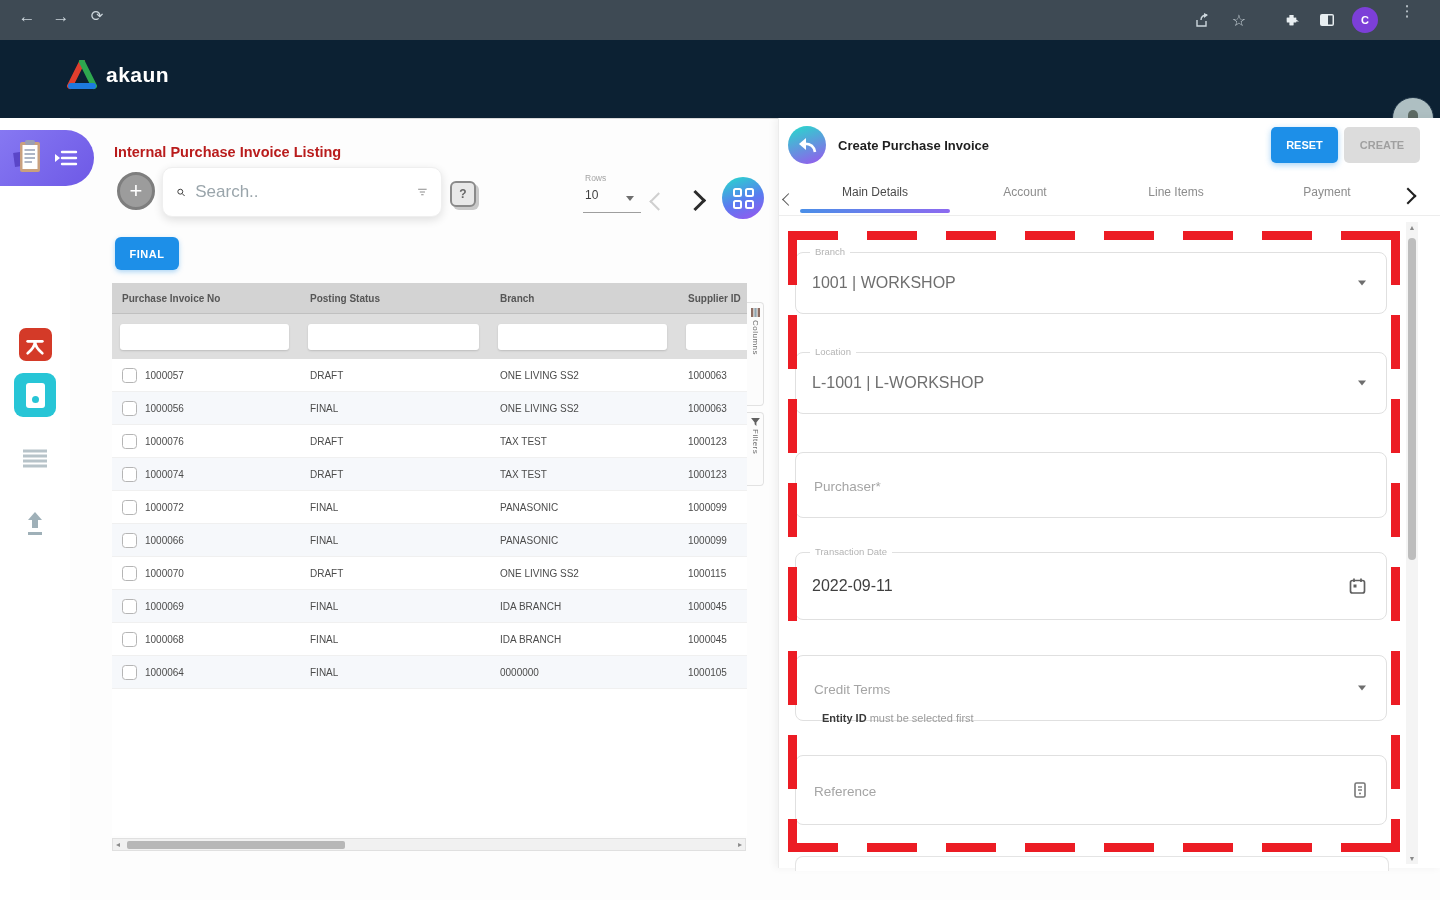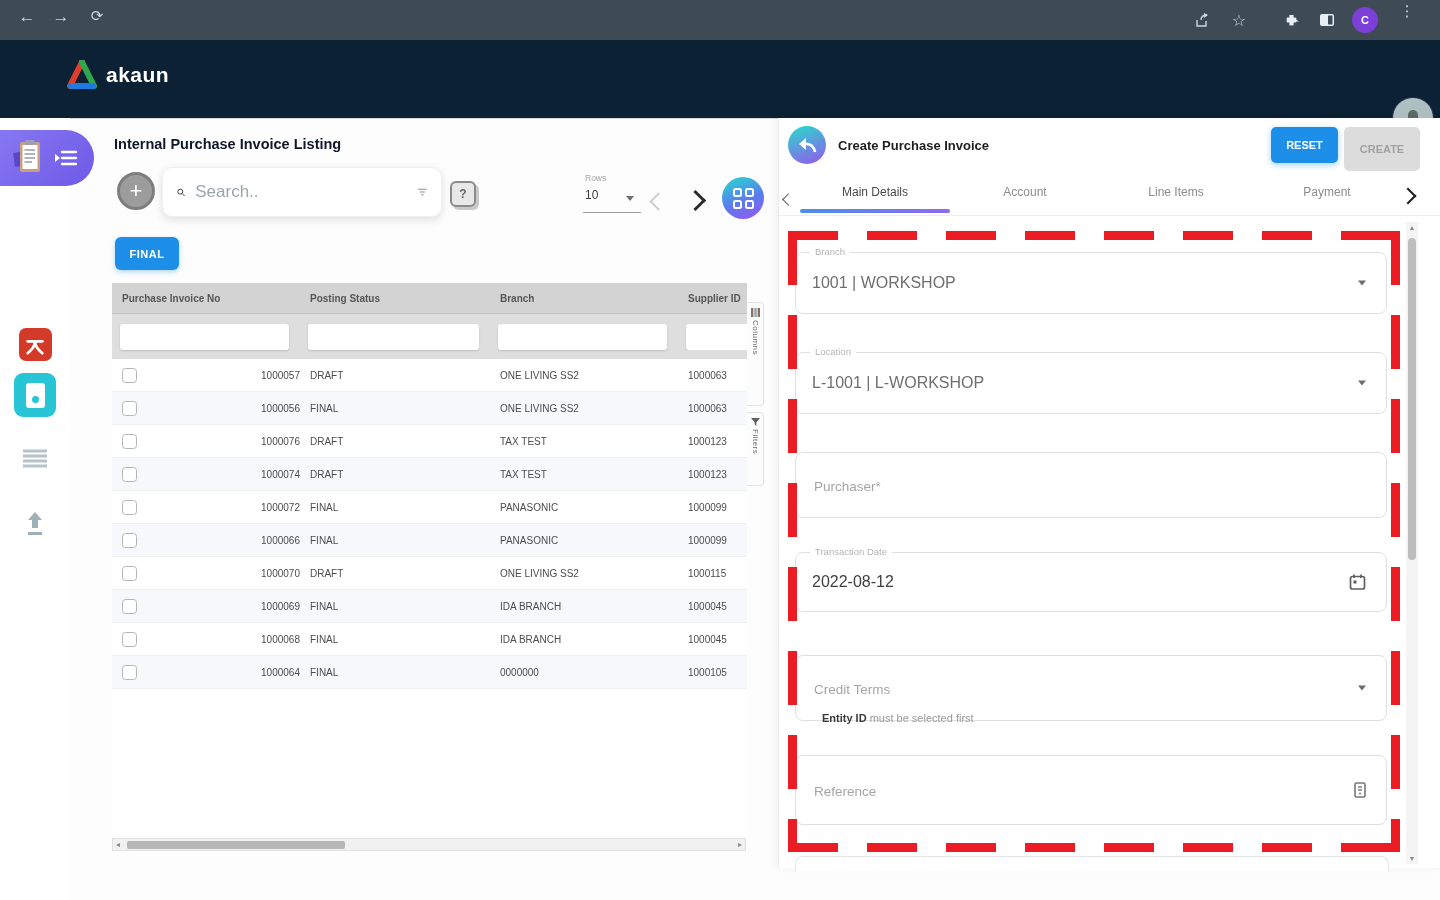--- a/index.html
+++ b/index.html
@@ -29,21 +29,21 @@
   .sidebar{left:0;top:118px;width:70px;height:782px;background:#fff;border-right:1px solid #e4e4e4;}
   .active-pill{position:absolute;left:0;top:12px;width:94px;height:56px;border-radius:0 28px 28px 0;
      background:linear-gradient(135deg,#8678f2,#6e59e6);display:flex;align-items:center;z-index:3;}
   .side-ic{position:absolute;left:0;width:70px;display:flex;justify-content:center;}
   .sq-red{width:33px;height:33px;border-radius:7px;background:#d43a28;display:flex;align-items:center;justify-content:center;}
   .sq-teal{width:42px;height:44px;border-radius:9px;background:#27c5d6;display:flex;align-items:center;justify-content:center;}
   .doc-white{width:19px;height:25px;background:#fff;border-radius:3px;position:relative;}
   .doc-white::after{content:"";position:absolute;left:6px;bottom:5px;width:7px;height:7px;border-radius:50%;background:#27c5d6;}
   
   .content-bg{left:70px;top:118px;width:1370px;height:782px;background:#fdfdfd;border-top:1px solid #d9d9d9;}
-  .listing-title{left:114px;top:136px;font-size:14.5px;font-weight:bold;color:#0f172a;}
+  .listing-title{left:114px;top:144px;font-size:14.5px;font-weight:bold;color:#b91c1c;}
   .plus-btn{left:117px;top:172px;width:38px;height:38px;border-radius:50%;background:#9c9c9c;border:3px solid #7e7e7e;
      color:#fff;font-size:22px;display:flex;align-items:center;justify-content:center;box-sizing:border-box;line-height:0;}
   .searchbox{left:162px;top:167px;width:280px;height:50px;background:#fff;border:1px solid #efefef;border-radius:10px;
      box-shadow:0 3px 10px rgba(0,0,0,.12);display:flex;align-items:center;padding:0 14px;box-sizing:border-box;}
   .searchbox input{border:none;outline:none;flex:1;font-size:17px;color:#555;margin-left:8px;font-family:inherit;background:transparent;}
   .searchbox input::placeholder{color:#9aa5ab;}
   .shortcut-ic{left:450px;top:181px;width:26px;height:26px;border:2px solid #8a8a8a;background:#e8e8e8;border-radius:6px;
      box-shadow:3px 3px 0 #c9c9c9;display:flex;align-items:center;justify-content:center;font-size:12px;font-weight:bold;color:#666;box-sizing:border-box;}
   .rows-label{left:585px;top:173px;font-size:8.5px;color:#a5a5a5;}
   .rows-value{left:585px;top:188px;font-size:12px;color:#3f3f3f;}
@@ -63,38 +63,38 @@
   
   .table{left:112px;top:283px;width:635px;height:553px;background:#fff;}
   .t-grid{display:grid;grid-template-columns:188px 190px 188px 69px;}
   .t-head{height:30px;background:#d3d3d3;border-bottom:1px solid #c0c0c0;align-items:center;}
   .t-head div{font-size:10px;font-weight:bold;color:#565656;padding-left:10px;white-space:nowrap;overflow:hidden;}
   .t-filter{height:45px;background:#dedede;align-items:center;}
   .t-filter input{height:24px;border:none;border-radius:3px;background:#fff;margin-left:8px;width:88%;box-shadow:0 1px 2px rgba(0,0,0,.15);}
   .t-row{height:32px;align-items:center;border-bottom:1px solid #f0f0f0;}
   .t-row:nth-child(even){background:#f6f8fb;}
   .t-row div{font-size:10px;color:#4c4c4c;padding-left:10px;white-space:nowrap;overflow:hidden;}
-  .t-row .c1{display:flex;align-items:center;gap:8px;justify-content:space-between;}
+  .t-row .c1{display:flex;align-items:center;gap:8px;}
   .cb{width:13px;height:13px;border:1.5px solid #b5b5b5;border-radius:3.5px;background:#fff;flex:0 0 auto;}
   .hscroll{left:112px;top:838px;width:634px;height:13px;background:#f1f1f1;border:1px solid #e0e0e0;box-sizing:border-box;}
   .hthumb{position:absolute;left:14px;top:2px;width:218px;height:8px;background:#b7b7b7;border-radius:2px;}
   .harrow{position:absolute;top:1px;font-size:8px;color:#8a8a8a;}
   
   .vtab{position:absolute;left:747px;width:17px;background:#fcfcfc;border:1px solid #e2e2e2;border-left:none;
      border-radius:0 4px 4px 0;display:flex;flex-direction:column;align-items:center;padding-top:5px;box-sizing:border-box;}
   .vtab .vtxt{writing-mode:vertical-rl;font-size:8px;color:#6e6e6e;margin-top:3px;letter-spacing:.5px;}
   
   .panel{left:778px;top:118px;width:662px;height:750px;background:#fff;border-left:1px solid #ececec;
      box-shadow:-3px 0 8px rgba(0,0,0,.05);}
   .back-btn{left:788px;top:126px;width:38px;height:38px;border-radius:50%;
      background:linear-gradient(160deg,#24ddcb,#9a55ef);display:flex;align-items:center;justify-content:center;}
   .panel-title{left:838px;top:138px;font-size:13px;font-weight:bold;color:#1f1f1f;}
   .reset-btn{left:1271px;top:127px;width:67px;height:36px;background:#1d8fe8;border-radius:5px;color:#fff;
      font-size:11px;font-weight:bold;display:flex;align-items:center;justify-content:center;box-shadow:0 2px 6px rgba(29,143,232,.4);}
-  .create-btn{left:1344px;top:127px;width:76px;height:44px;background:#dcdcdc;border-radius:5px;color:#a0a0a0;
+  .create-btn{left:1344px;top:127px;width:76px;height:36px;background:#dcdcdc;border-radius:5px;color:#a0a0a0;
      font-size:11px;font-weight:bold;display:flex;align-items:center;justify-content:center;}
   .ptab{position:absolute;top:185px;font-size:12px;color:#8c8c8c;text-align:center;}
   .ptab.active{color:#4a4a4a;font-weight:500;}
   .tab-underline{left:800px;top:209px;width:150px;height:4px;border-radius:2px;
      background:linear-gradient(90deg,#4a8fe8,#8d6af0);}
   .tab-divider{left:779px;top:215px;width:661px;height:1px;background:#ededed;}
   .field{position:absolute;left:795px;width:592px;border:1px solid #e0e0e0;border-radius:8px;background:#fff;box-sizing:border-box;}
   .field .flabel{position:absolute;top:-7px;left:14px;background:#fff;padding:0 5px;font-size:9.5px;color:#b4b4b4;}
   .field .fvalue{position:absolute;left:16px;top:50%;transform:translateY(-50%);font-size:16px;color:#6f6f6f;}
   .field .fvalue.dark{color:#3f3f3f;}
@@ -421,23 +421,23 @@
   <span class="fcaret caret"></span>
 </div>
 <div class="field" style="top:352px;height:62px">
   <span class="flabel">Location</span>
   <span class="fvalue">L-1001 | L-WORKSHOP</span>
   <span class="fcaret caret"></span>
 </div>
 <div class="field" style="top:452px;height:66px">
   <input placeholder="Purchaser*" style="">
 </div>
-<div class="field" style="top:552px;height:60px">
+<div class="field" style="top:552px;height:68px">
   <span class="flabel">Transaction Date</span>
-  <span class="fvalue dark">2022-08-12</span>
+  <span class="fvalue dark">2022-09-11</span>
   <svg class="fcaret" width="17" height="17" viewBox="0 0 17 17">
       <rect x="1.5" y="3" width="14" height="12.5" rx="2" fill="none" stroke="#5f5f5f" stroke-width="1.7"></rect>
       <line x1="5" y1="1" x2="5" y2="4.5" stroke="#5f5f5f" stroke-width="1.7"></line>
       <line x1="12" y1="1" x2="12" y2="4.5" stroke="#5f5f5f" stroke-width="1.7"></line>
       <rect x="4.5" y="7" width="3" height="3" fill="#5f5f5f"></rect>
     </svg>
 </div>
 <div class="field" style="top:655px;height:66px">
   <input placeholder="Credit Terms" style="">
   <span class="fcaret caret"></span>

